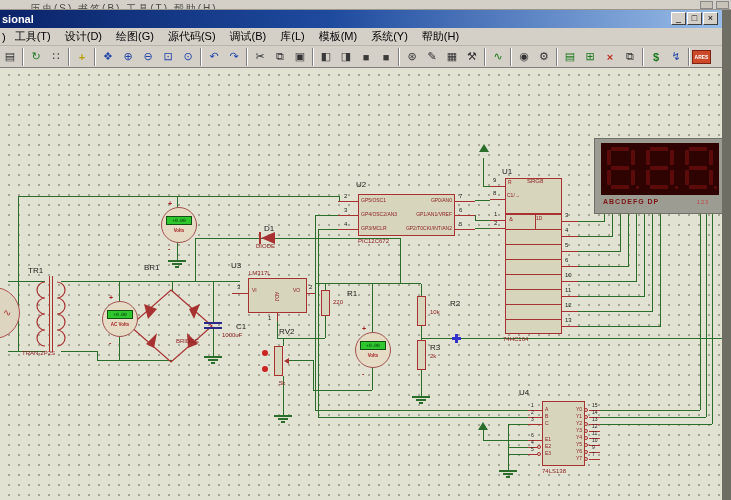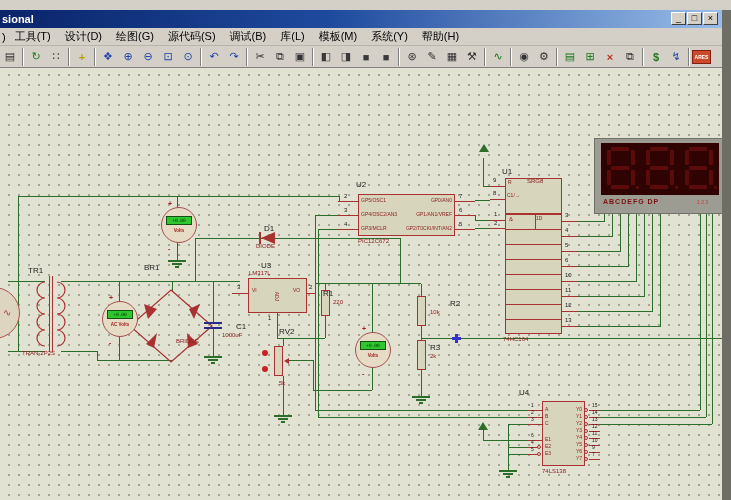--- a/index.html
+++ b/index.html
@@ -43,20 +43,25 @@
 .tri-l{position:absolute;width:0;height:0;border-top:6px solid transparent;border-bottom:6px solid transparent;border-right:14px solid #a83232}
 .pwr{position:absolute;width:0;height:0;border-left:5px solid transparent;border-right:5px solid transparent;border-bottom:8px solid #2b6d2b}
 .rdot{position:absolute;width:6px;height:6px;border-radius:50%;background:#cc2222}
 .xcross{position:absolute;background:#3333cc}
 </style>
 </head>
 <body>
 
 <div id="app">
 
+  <div class="bgstrip">
+    <span class="bgmenu">历史(S)    书签(B)    工具(T)    帮助(H)</span>
+    <span style="position:absolute;left:700px;top:1px;width:13px;height:8px;background:#c8c4ba;border:1px solid #888"></span>
+    <span style="position:absolute;left:716px;top:1px;width:13px;height:8px;background:#c8c4ba;border:1px solid #888"></span>
+  </div>
 
   <div class="titlebar">
     <span class="title">sional</span>
     <span class="wbtn" style="left:671px">_</span>
     <span class="wbtn" style="left:687px">□</span>
     <span class="wbtn" style="left:703px">×</span>
   </div>
 
   <div class="menubar">
     <span class="mi" style="padding:0 2px">)</span>
@@ -290,21 +295,21 @@
 
     
     <span class="t ref" style="left:264px;top:157px">D1</span>
     <span>
       <i class="p" style="left:259px;top:164px;width:2px;height:12px"></i>
       <i class="tri-l" style="left:261px;top:164px"></i>
     </span>
     <span class="t val" style="left:256px;top:175px">DIODE</span>
 
     
-    <span class="t ref" style="left:261px;top:194px">U3</span>
+    <span class="t ref" style="left:231px;top:194px">U3</span>
     <span class="t val" style="left:249px;top:202px">LM317L</span>
     <div class="box" style="left:248px;top:210px;width:59px;height:35px"></div>
     <i class="p" style="left:232px;top:225px;width:16px;height:1px"></i>
     <i class="p" style="left:307px;top:225px;width:8px;height:1px"></i>
     <i class="p" style="left:277px;top:245px;width:1px;height:8px"></i>
     <span class="t nm" style="left:252px;top:220px">VI</span>
     <span class="t nm" style="left:293px;top:220px">VO</span>
     <span class="t nm" style="left:272px;top:226px;transform:rotate(90deg)">ADJ</span>
     <span class="t pn" style="left:237px;top:216px">3</span>
     <span class="t pn" style="left:309px;top:216px">2</span>
@@ -313,21 +318,21 @@
     
     <span class="t ref" style="left:236px;top:255px">C1</span>
     <span class="t val" style="left:222px;top:264px">1000uF</span>
     <span>
       <i style="position:absolute;left:204px;top:254px;width:18px;height:2px;background:#2a2a8a"></i>
       <i style="position:absolute;left:204px;top:259px;width:18px;height:2px;background:#2a2a8a"></i>
     </span>
 
     
     <div class="box" style="left:321px;top:222px;width:9px;height:26px"></div>
-    <span class="t ref" style="left:323px;top:222px">R1</span>
+    <span class="t ref" style="left:347px;top:222px">R1</span>
     <span class="t val" style="left:333px;top:231px">220</span>
     <div class="box" style="left:417px;top:228px;width:9px;height:30px"></div>
     <span class="t ref" style="left:450px;top:232px">R2</span>
     <span class="t val" style="left:430px;top:241px">10k</span>
     <div class="box" style="left:417px;top:272px;width:9px;height:30px"></div>
     <span class="t ref" style="left:430px;top:276px">R3</span>
     <span class="t val" style="left:430px;top:285px">2k</span>
 
     
     <span class="t ref" style="left:279px;top:260px">RV2</span>

